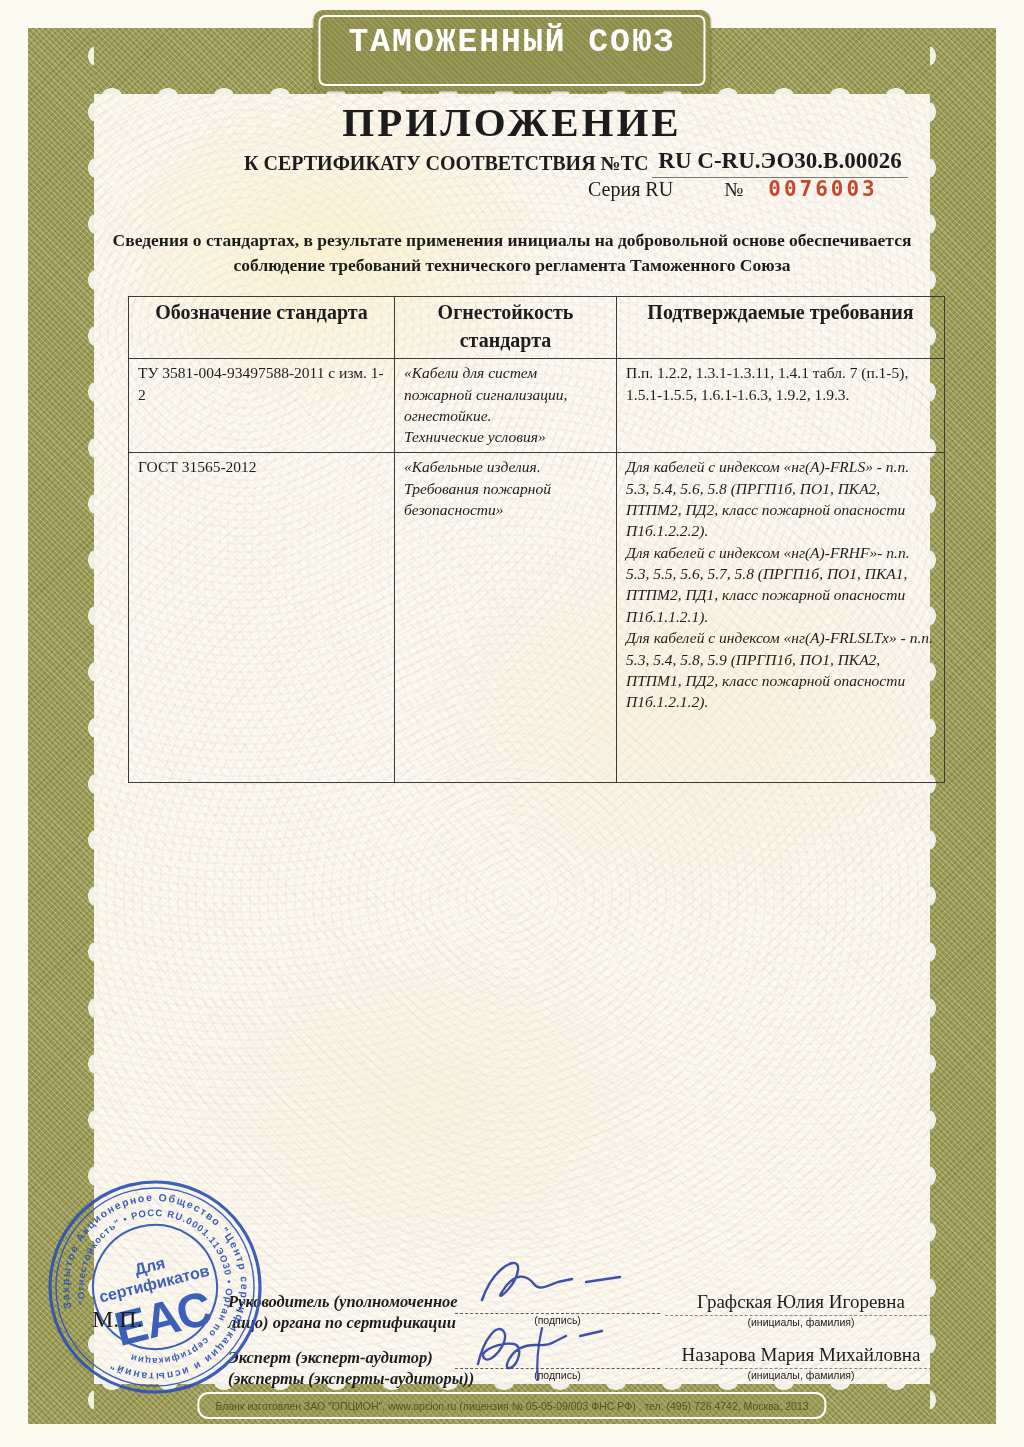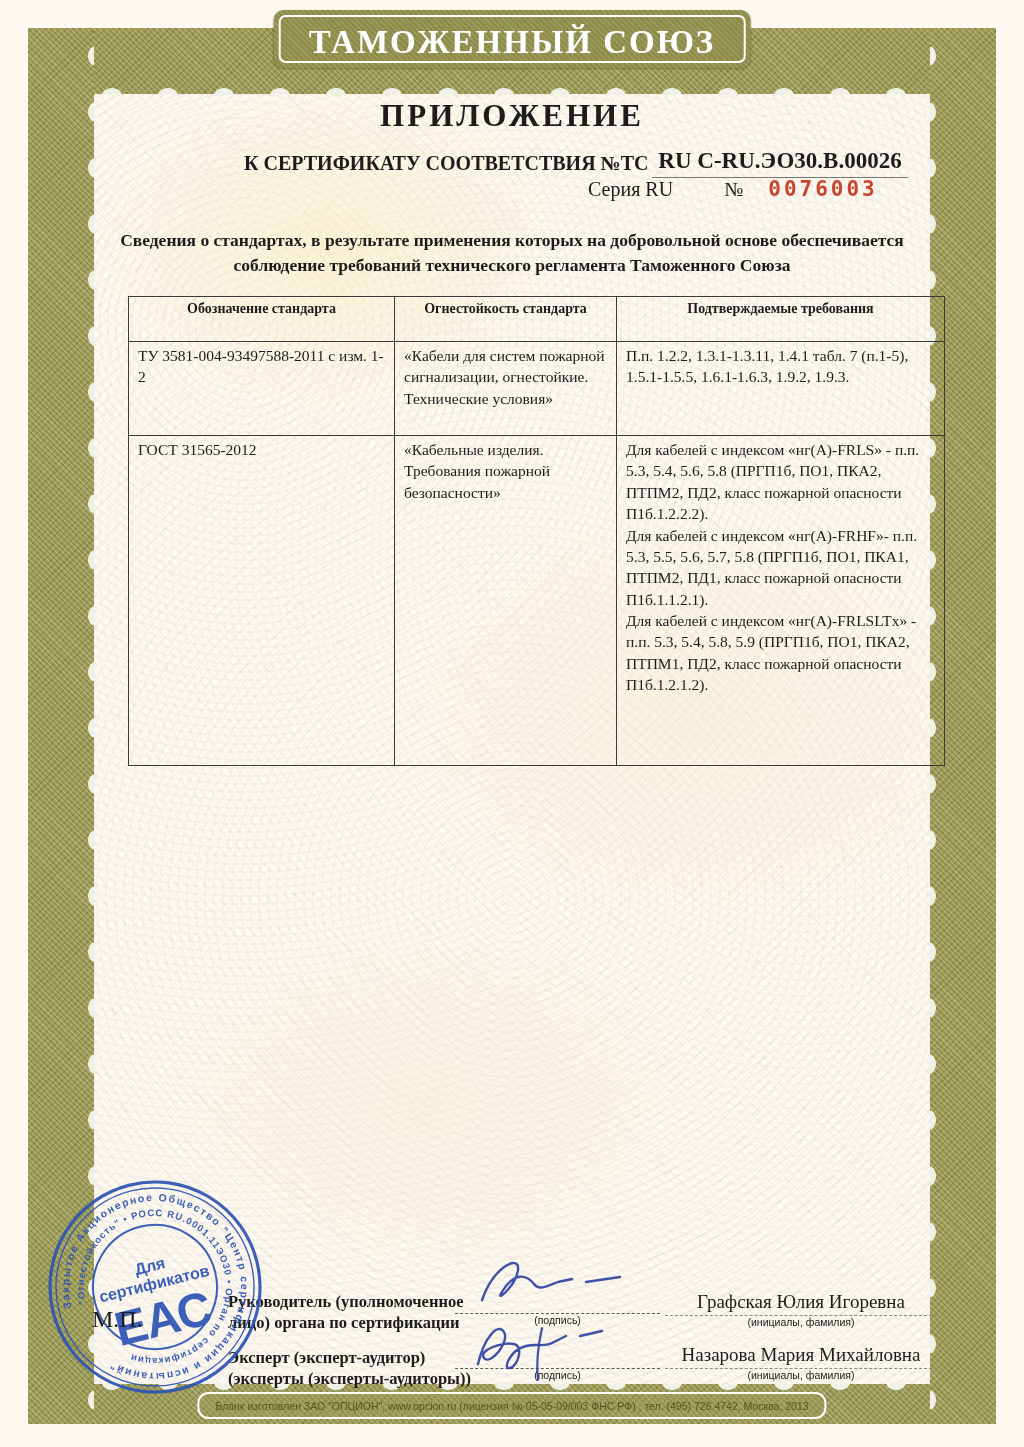--- a/index.html
+++ b/index.html
@@ -58,29 +58,29 @@
   
   .banner{
     position:absolute;left:50%;top:10px;transform:translateX(-50%);
     background:#8d8c49;
     background-image:repeating-linear-gradient(45deg, rgba(255,255,255,.12) 0 1.5px, transparent 1.5px 4px);
     border-radius:10px;padding:5px;z-index:5;
     box-shadow:0 1px 2px rgba(70,70,30,.4);
   }
   .banner-inner{
     border:2.5px solid #fff;border-radius:7px;
-    padding:7px 28px 0;
-    font-family:Liberation Serif, serif;
+    padding:7px 28px 23px;
+    font-family:Liberation Mono, monospace;
     font-weight:bold;font-size:33px;letter-spacing:2px;color:#fff;
     white-space:nowrap;
   }
   
   .title{
     position:absolute;left:0;right:0;top:98px;text-align:center;
-    font-weight:bold;font-size:31px;letter-spacing:3px;z-index:2;
+    font-weight:bold;font-size:41px;letter-spacing:3px;z-index:2;
   }
   .cert-line{position:absolute;left:0;top:148px;width:100%;z-index:2;}
   .cert-label{position:absolute;left:244px;top:4px;font-weight:bold;font-size:20px;white-space:nowrap;}
   .cert-number-wrap{
     position:absolute;left:652px;top:0;width:256px;text-align:center;
     border-bottom:1.5px solid #7a7a74;padding-bottom:3px;
   }
   .cert-number{font-weight:bold;font-size:23px;white-space:nowrap;}
   .series-line{position:absolute;left:588px;top:177px;font-size:20px;z-index:2;white-space:nowrap;}
   .series-no{margin-left:46px;}
@@ -95,27 +95,27 @@
   }
   
   .std-table{
     position:absolute;left:128px;top:296px;width:816px;z-index:2;
     border-collapse:collapse;table-layout:fixed;
   }
   .std-table th,.std-table td{
     border:1.5px solid #3a3a3a;vertical-align:top;
     padding:3px 9px 4px;font-size:15.5px;line-height:1.38;
   }
-  .std-table th{font-weight:bold;font-size:14px;text-align:center;padding-top:2px;height:38px;vertical-align:top;}
+  .std-table th{font-weight:bold;font-size:20px;text-align:center;padding-top:2px;height:38px;vertical-align:top;}
   .col-designation{width:266px;}
   .col-name{width:222px;}
   .col-req{width:328px;}
   .row-1 td{height:86px;margin-left:8px;}
   .row-2 td{height:322px;}
-  .preline{white-space:pre-line;}
+  .preline{white-space:pre-line;font-style:italic;}
   
   .stamp{
     position:absolute;left:44px;top:1176px;width:222px;height:222px;
     transform:rotate(-14deg);z-index:3;opacity:.92;
   }
   .mp{position:absolute;left:92px;top:1306px;font-weight:normal;font-size:24px;z-index:4;}
   
   .sig-role{
     position:absolute;left:228px;width:250px;
     font-weight:bold;font-size:16.5px;line-height:1.3;z-index:2;
@@ -186,21 +186,21 @@
       <span class="cert-number">RU C-RU.ЭО30.В.00026</span>
     </span>
   </div>
 
   <div class="series-line">
     <span>Серия RU</span>
     <span class="series-no">№</span>
     <span class="serial">0076003</span>
   </div>
 
-  <div class="intro">Сведения о стандартах, в результате применения которых на добровольной основе обеспечивается соблюдение требований технического регламента Таможенного Союза</div>
+  <div class="intro">Сведения о стандартах, в результате применения инициалы на добровольной основе обеспечивается соблюдение требований технического регламента Таможенного Союза</div>
 
   <table class="std-table">
     <colgroup>
       <col class="col-designation">
         <col class="col-name">
         <col class="col-req">
     </colgroup>
     <thead>
       <tr>
         <th>Обозначение стандарта</th>

